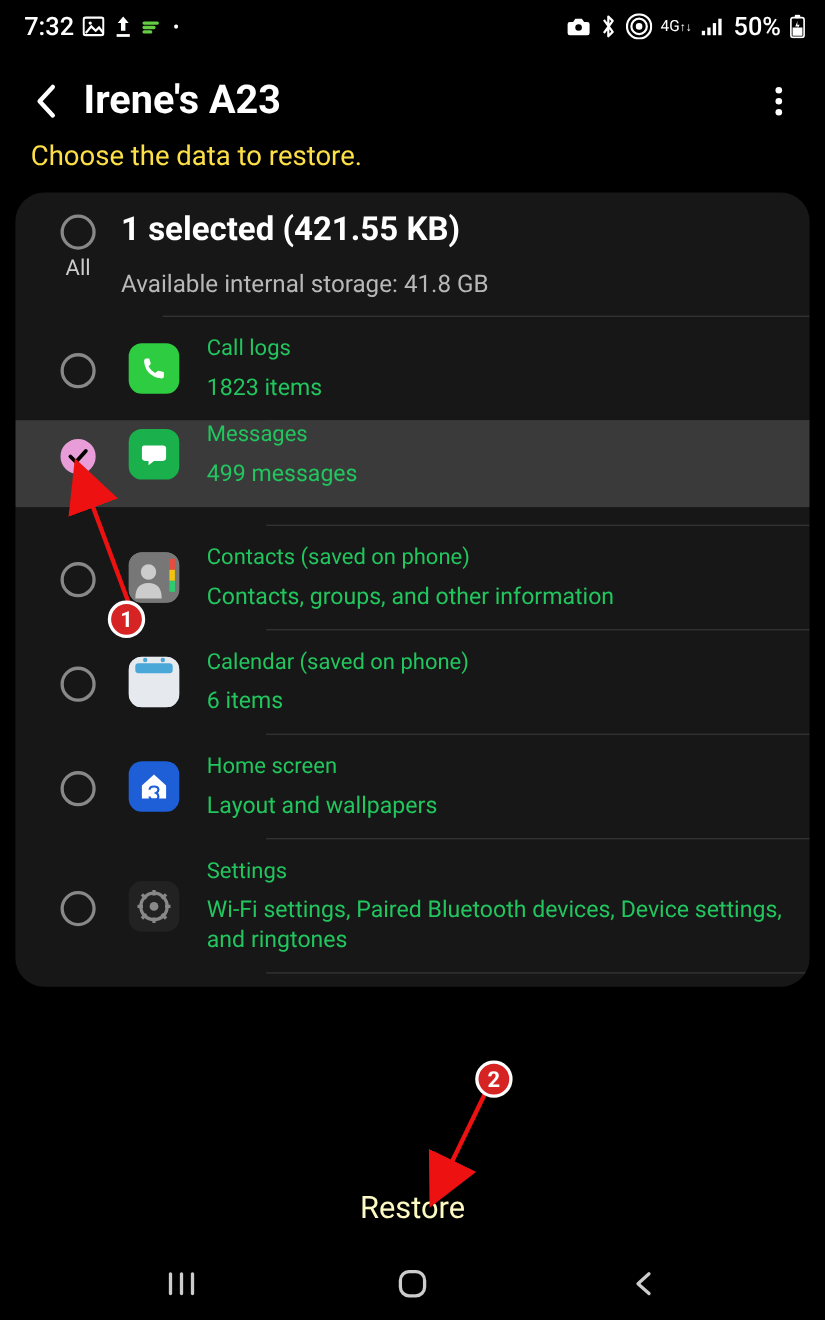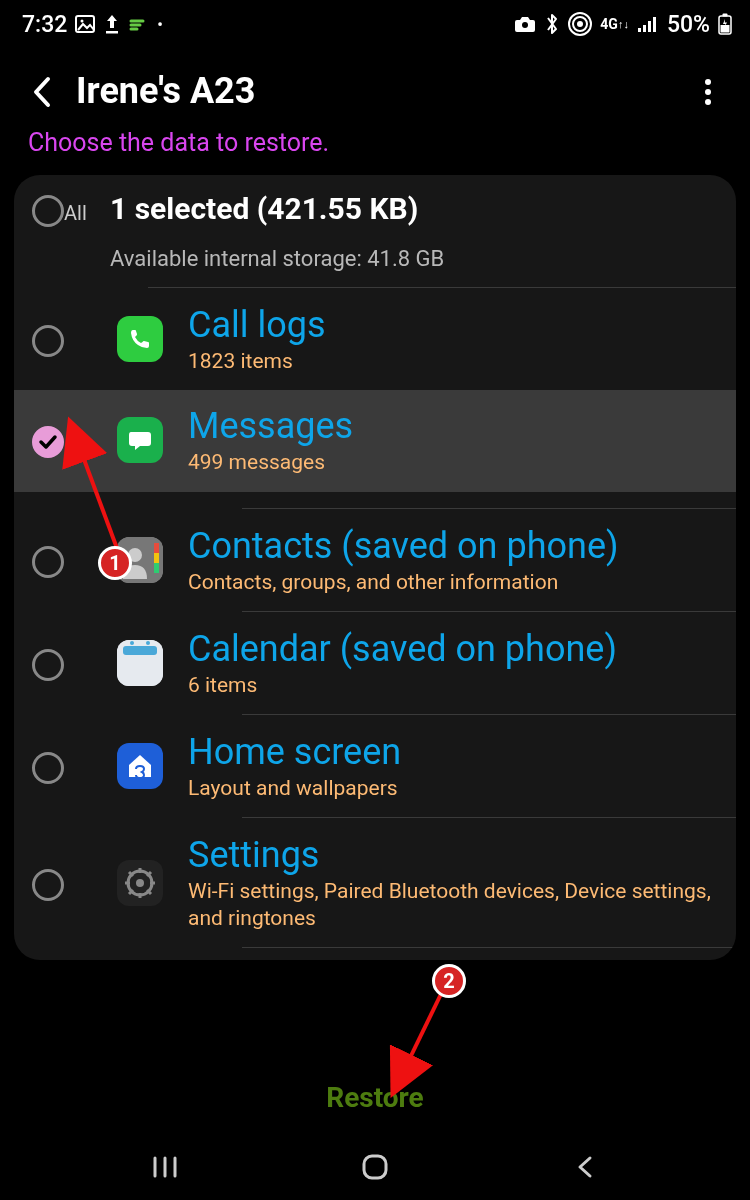--- a/index.html
+++ b/index.html
@@ -5,49 +5,49 @@
   html,body{margin:0;padding:0;background:#000;color:#fff;font-family:-apple-system,Roboto,"Segoe UI",Arial,sans-serif;width:750px;height:1200px;overflow:hidden;position:relative}
   *{box-sizing:border-box}
   .statusbar{display:flex;justify-content:space-between;align-items:center;padding:6px 18px 0 22px;font-size:23px;font-weight:500;height:42px}
   .status-left,.status-right{display:flex;align-items:center;gap:8px}
   .status-right{gap:8px}
   .glyph{display:inline-flex;align-items:center;justify-content:center}
   .header{display:flex;align-items:flex-end;padding:28px 22px 10px 22px}
   .back-btn{width:40px;height:40px;display:flex;align-items:center;justify-content:center;margin-right:14px}
   .title{font-size:36px;font-weight:700}
   .more-btn{margin-left:auto;width:40px;height:40px;display:flex;align-items:center;justify-content:center}
-  .subtitle{font-size:25px;color:#d946ef;padding:6px 28px 18px 28px}
+  .subtitle{font-size:25px;color:#fde047;padding:6px 28px 18px 28px}
   .panel{background:#171717;border-radius:26px;margin:0 14px;overflow:hidden}
   .summary-row{display:flex;align-items:flex-start;padding:16px 18px 0 18px}
-  .check-col{width:78px;display:flex;flex-direction:row;align-items:center;padding-top:4px}
+  .check-col{width:78px;display:flex;flex-direction:column;align-items:center;padding-top:4px}
   .checkbox{width:32px;height:32px;border:3px solid #888;border-radius:50%}
   .checkbox.checked{background:#e89cd8;border-color:#e89cd8;position:relative}
   .check-col .all-label{font-size:20px;color:#ccc;margin-top:4px}
   .summary-text{flex:1}
   .summary-title{font-size:30px;font-weight:700;color:#fff}
   .summary-sub{font-size:22px;color:#b8b8b8;margin-top:20px}
   .divider{height:1px;background:#3a3a3a;margin-left:134px;margin-top:16px}
   .row{display:flex;align-items:center;padding:16px 18px 0 18px;position:relative}
-  .row.selected{background:#3a3a3a;padding-top:15px;padding-bottom:16px;margin-top:-1px}
+  .row.selected{background:#3a3a3a;padding-top:0;padding-bottom:16px;margin-top:-1px}
   .icon-col{width:60px;display:flex;justify-content:center;margin-right:18px}
   .app-icon{width:46px;height:46px;border-radius:12px;display:flex;align-items:center;justify-content:center;font-size:24px}
   .ic-call{background:#2ecc40}
   .ic-msg{background:#1ab04c}
   .ic-contacts{background:#888}
   .ic-cal{background:#e0e4e8}
   .ic-clock{background:#000;border:2px solid #555;border-radius:50%}
   .ic-settings{background:#222;color:#888}
   .ic-home{background:#1e5fd8}
   .row-text{flex:1}
-  .row-title{font-size:36px;color:#0ea5e9}
-  .row-sub{font-size:21px;color:#fdba74;margin-top:2px;line-height:1.25}
+  .row-title{font-size:20px;color:#22c55e}
+  .row-sub{font-size:21px;color:#22c55e;margin-top:12px;line-height:1.25}
   .row-wrap .divider{margin-left:228px}
   .panel .row-wrap:last-child .divider{margin-bottom:12px}
   .restore-bar{position:absolute;left:0;right:0;bottom:76px;text-align:center}
-  .restore-btn{font-size:28px;font-weight:700;color:#4d7c0f;display:inline-block;padding:10px 20px}
+  .restore-btn{font-size:28px;font-weight:400;color:#fef9c3;display:inline-block;padding:10px 20px}
   .navbar{position:absolute;left:0;right:0;bottom:0;height:66px;display:flex;justify-content:space-around;align-items:center;padding:0 60px}
   .nav-btn{display:flex;align-items:center;justify-content:center;width:80px;height:40px;color:#ccc}
   
   .anno{position:absolute;pointer-events:none}
   .badge{width:34px;height:34px;border-radius:50%;background:#d62424;border:3px solid #fff;color:#fff;font-size:20px;font-weight:700;display:flex;align-items:center;justify-content:center;position:absolute}
   svg{display:block}
 </style>
 </head>
 <body>
 
@@ -86,21 +86,21 @@
           <path d="M4 5 L12 16 L8 20 L8 2 L12 6 L4 17" fill="none" stroke="#fff" stroke-width="2" stroke-linejoin="round"></path>
         </svg>
     </span>
     <span class="glyph">
       <svg width="24" height="24" viewBox="0 0 24 24">
           <circle cx="12" cy="12" r="3" fill="#fff"></circle>
           <circle cx="12" cy="12" r="7" fill="none" stroke="#fff" stroke-width="2"></circle>
           <circle cx="12" cy="12" r="11" fill="none" stroke="#fff" stroke-width="2"></circle>
         </svg>
     </span>
-    <span class="glyph" style="font-size:14px;font-weight:700;line-height:1">
+    <span class="glyph" style="font-size:14px;font-weight:400;line-height:1">
       <span>4G</span>
         <br>
         <span style="font-size:11px">↑↓</span>
     </span>
     <span class="glyph">
       <svg width="22" height="18" viewBox="0 0 22 18">
           <rect x="1" y="13" width="3" height="4" fill="#fff"></rect>
           <rect x="6" y="10" width="3" height="7" fill="#fff"></rect>
           <rect x="11" y="6" width="3" height="11" fill="#fff"></rect>
           <rect x="16" y="2" width="3" height="15" fill="#fff"></rect>

